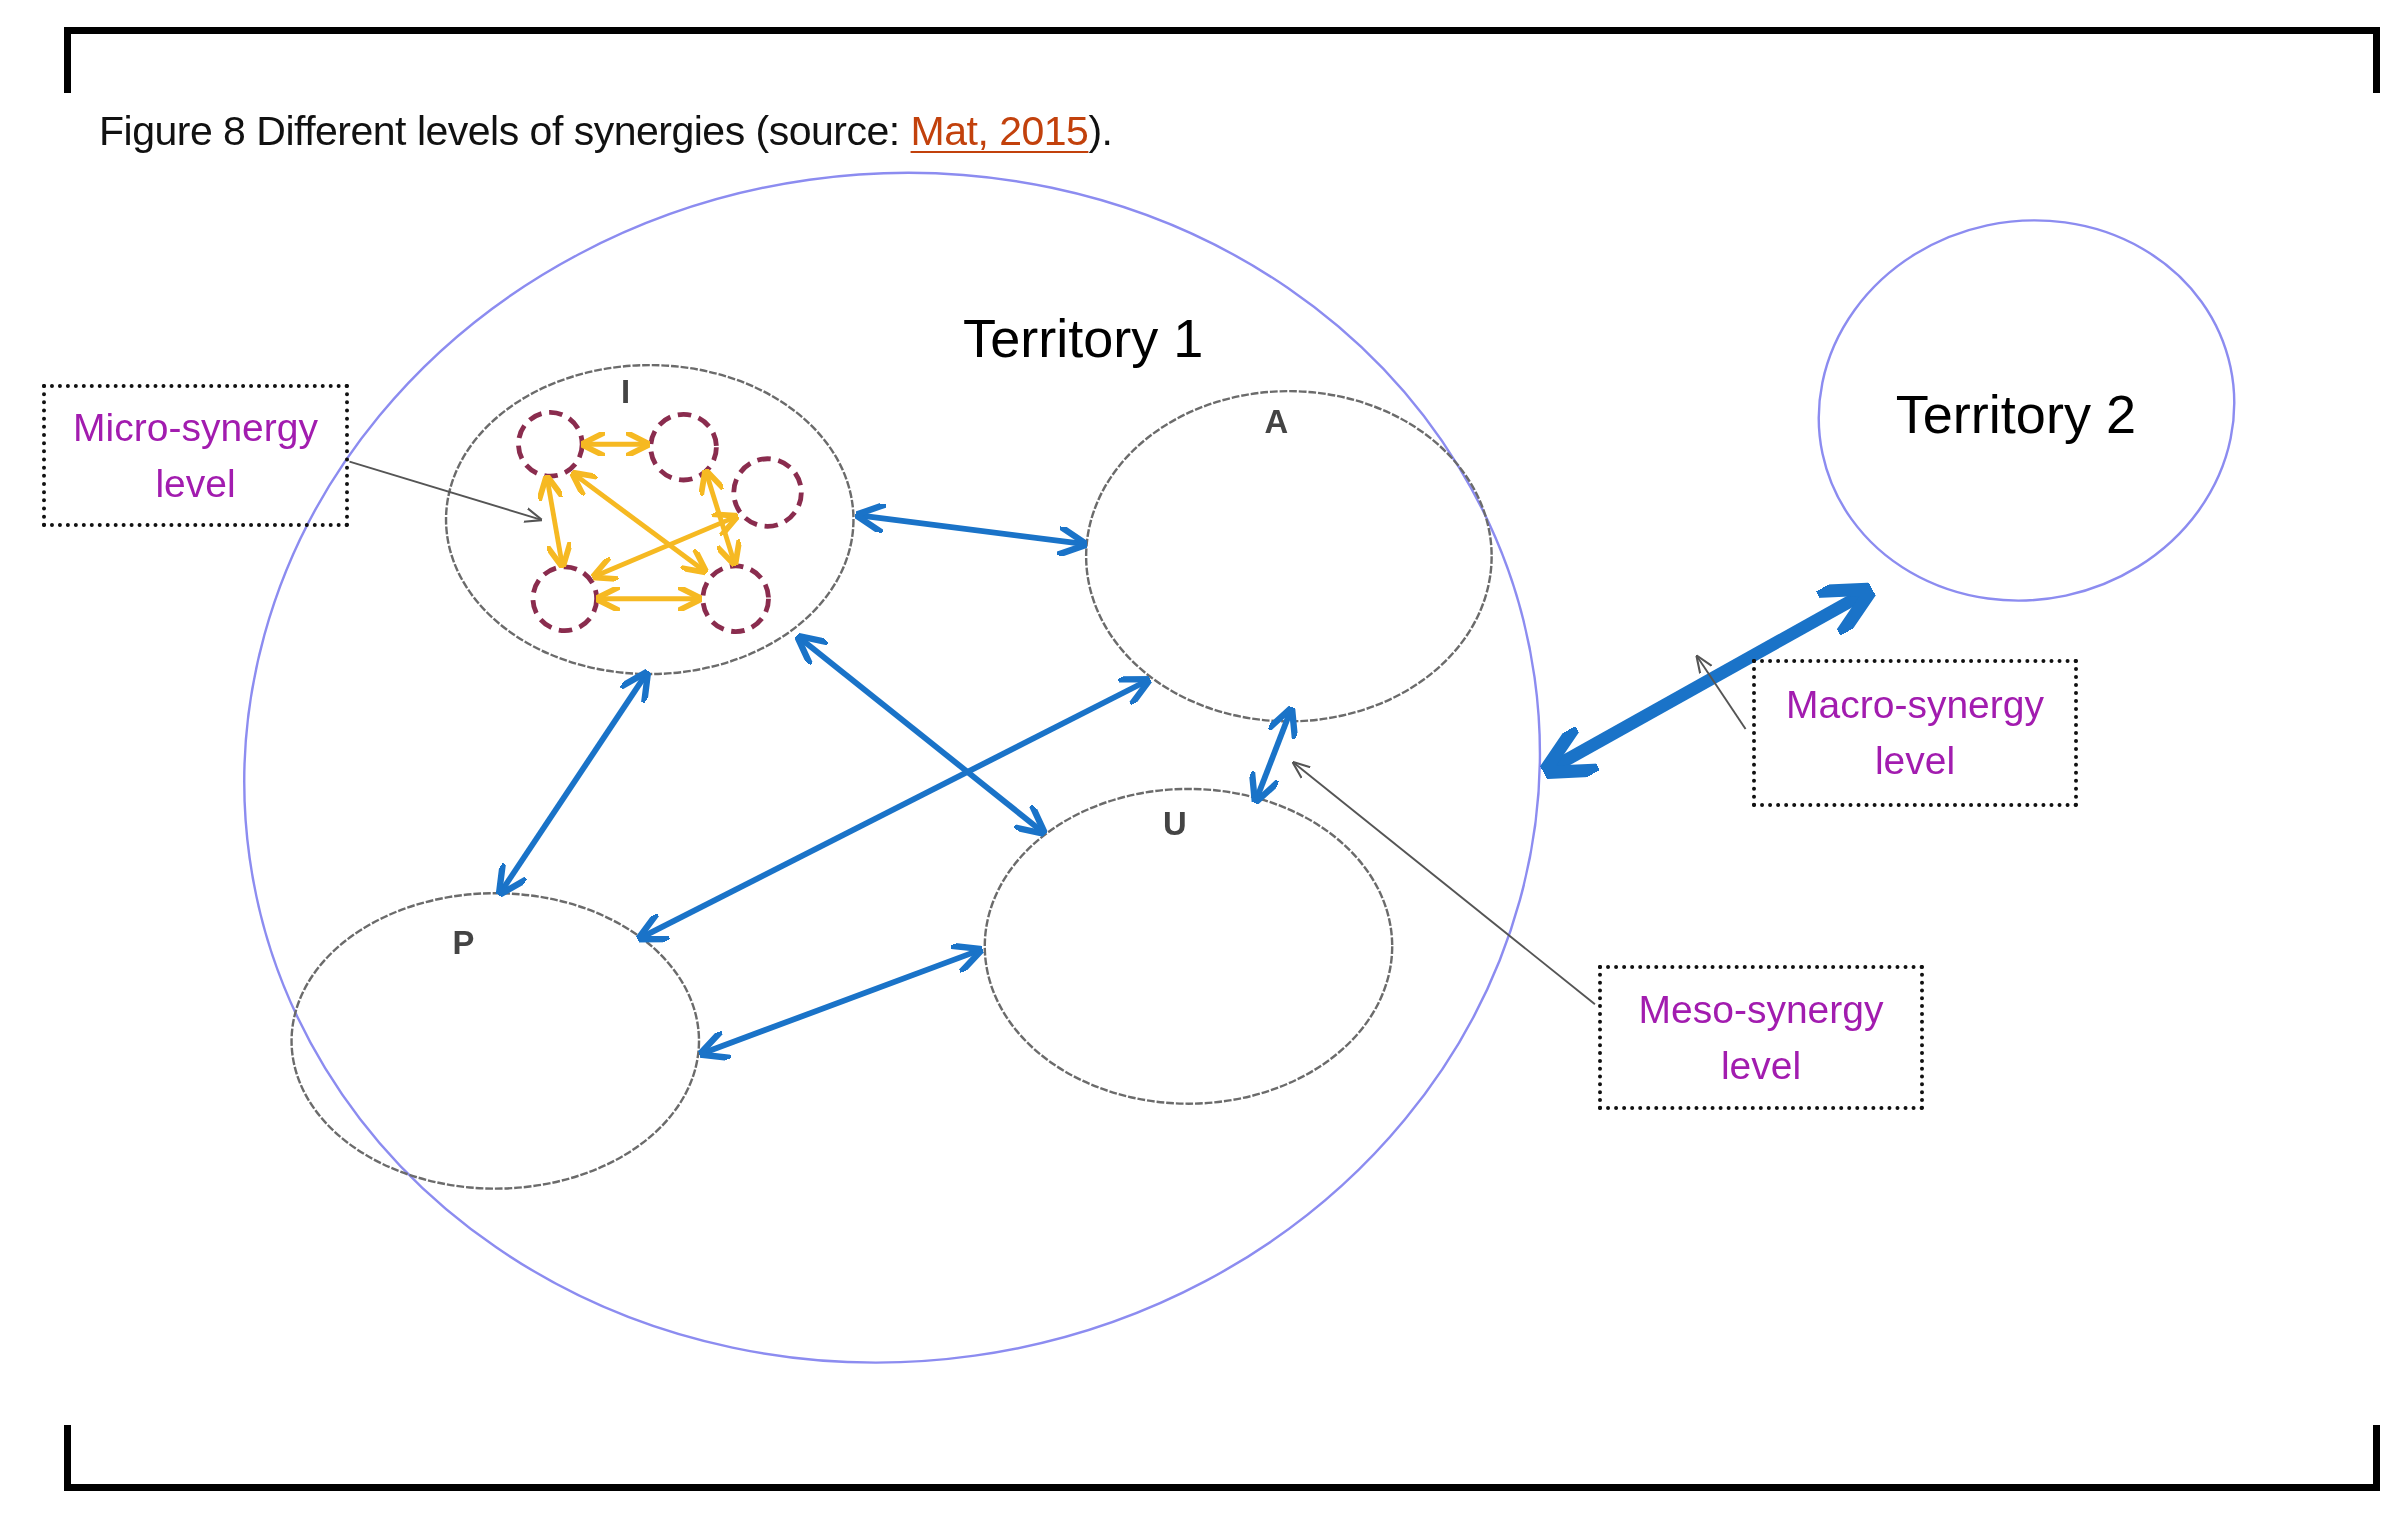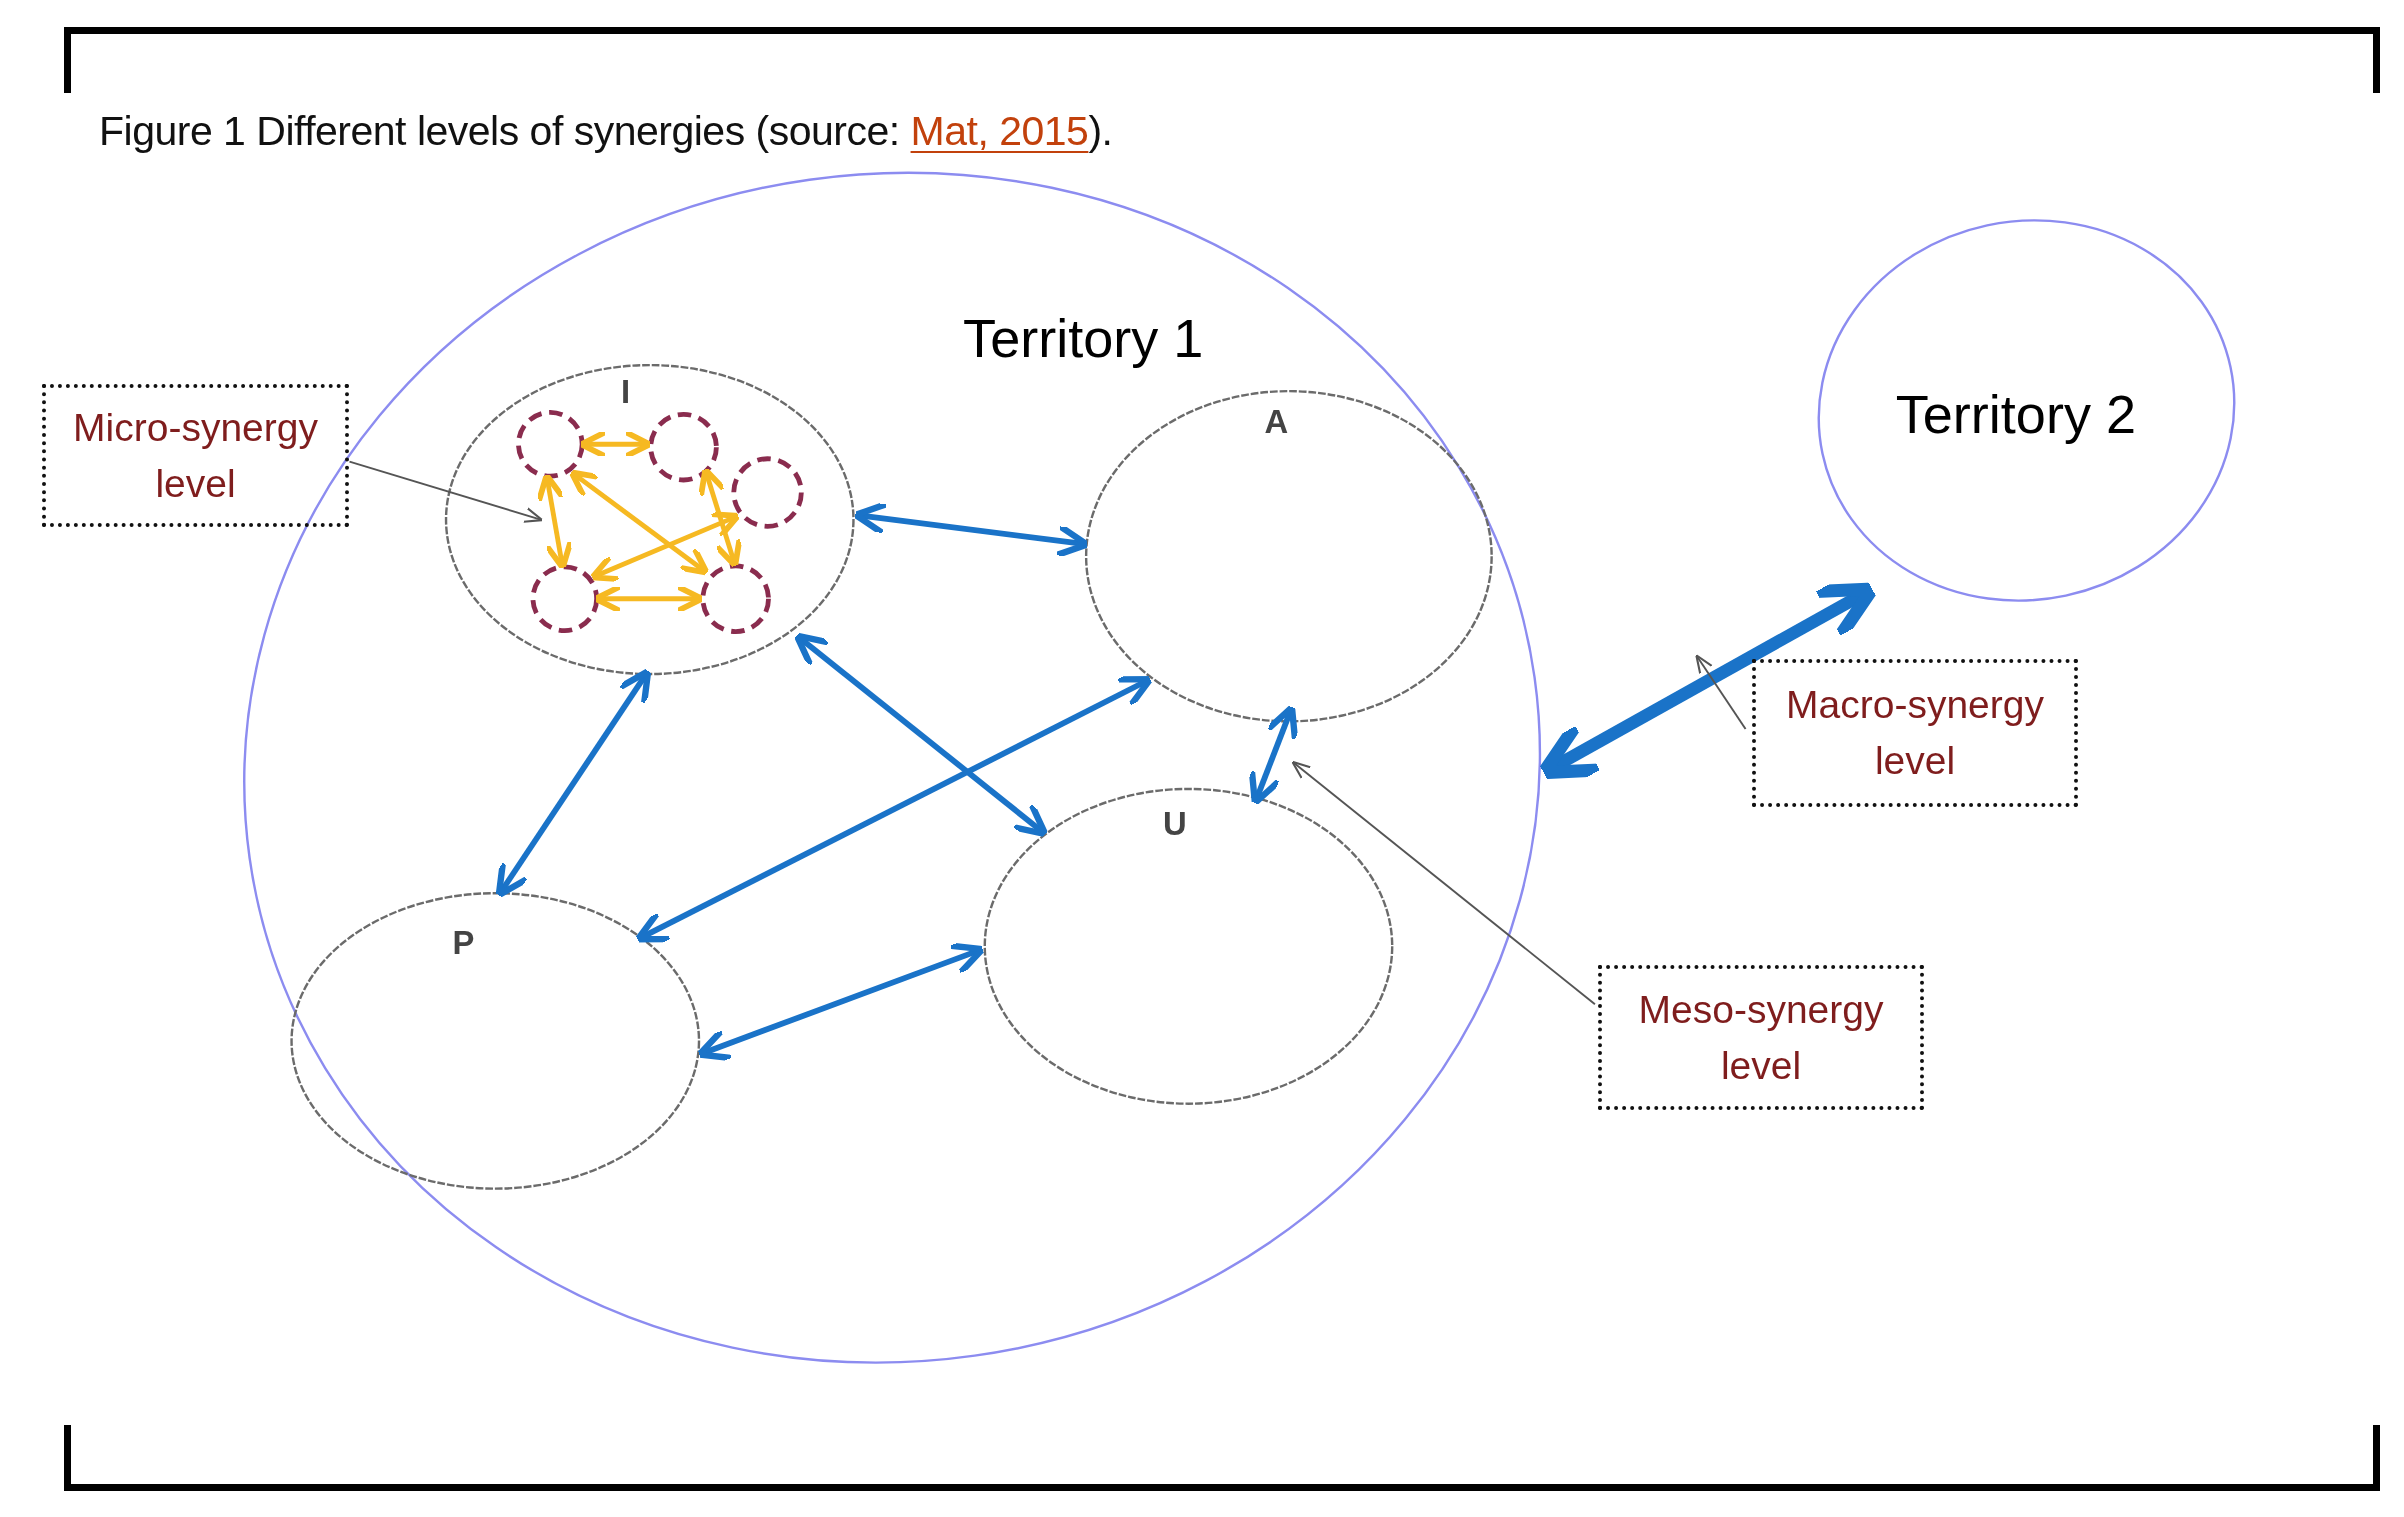--- a/index.html
+++ b/index.html
@@ -9,35 +9,35 @@
   .frame-top-l { position: absolute; left: 64px; top: 27px; width: 6.8px; height: 66px; background: #000; }
   .frame-top-r { position: absolute; left: 2373px; top: 27px; width: 6.8px; height: 66px; background: #000; }
   .frame-bot { position: absolute; left: 64px; top: 1484px; width: 2316px; height: 6.8px; background: #000; }
   .frame-bot-l { position: absolute; left: 64px; top: 1425px; width: 6.8px; height: 66px; background: #000; }
   .frame-bot-r { position: absolute; left: 2373px; top: 1425px; width: 6.8px; height: 66px; background: #000; }
   .caption { position: absolute; left: 99px; top: 108px; font-size: 41px; color: #111; white-space: nowrap; letter-spacing: -0.5px; }
   .caption .link { color: #c2410c; text-decoration: underline; text-decoration-thickness: 1.9px; text-underline-offset: 5.8px; }
   svg.diagram { position: absolute; left: 0; top: 0; }
   .label-box { position: absolute; border: 4.8px dotted #111; box-sizing: border-box;
                display: flex; align-items: center; justify-content: center; text-align: center;
-               font-size: 39px; line-height: 56px; color: #7f1d1d; background: transparent; }
+               font-size: 39px; line-height: 56px; color: #a21caf; background: transparent; }
   .territory-label { font-family: "Liberation Sans", "DejaVu Sans", sans-serif; fill: #000; }
   .node-letter { font-family: "Liberation Sans", "DejaVu Sans", sans-serif; font-weight: bold; fill: #444; }
 </style>
 </head>
 <body>
 
 <div class="frame-top"></div>
 <div class="frame-top-l"></div>
 <div class="frame-top-r"></div>
 <div class="frame-bot"></div>
 <div class="frame-bot-l"></div>
 <div class="frame-bot-r"></div>
 
-<div class="caption"><span>Figure 1  Different levels of synergies (source: </span><span class="link">Mat, 2015</span><span>).</span></div>
+<div class="caption"><span>Figure 8  Different levels of synergies (source: </span><span class="link">Mat, 2015</span><span>).</span></div>
 
 <svg class="diagram" width="2404" height="1518" viewBox="0 0 2490 1572">
   <defs>
     <marker id="blueHead" viewBox="0 0 10 10" refX="8" refY="5" markerWidth="5" markerHeight="5" orient="auto-start-reverse">
       <path d="M0,0 L10,5 L0,10" fill="none" stroke="#1a73c8" stroke-width="2.2" stroke-linejoin="miter"></path>
     </marker>
     <marker id="blueHeadBig" viewBox="0 0 10 10" refX="8" refY="5" markerWidth="4" markerHeight="4" orient="auto-start-reverse">
       <path d="M0,0 L10,5 L0,10" fill="none" stroke="#1a73c8" stroke-width="2.6"></path>
     </marker>
     <marker id="yellowHead" viewBox="0 0 10 10" refX="8" refY="5" markerWidth="5" markerHeight="5" orient="auto-start-reverse">

